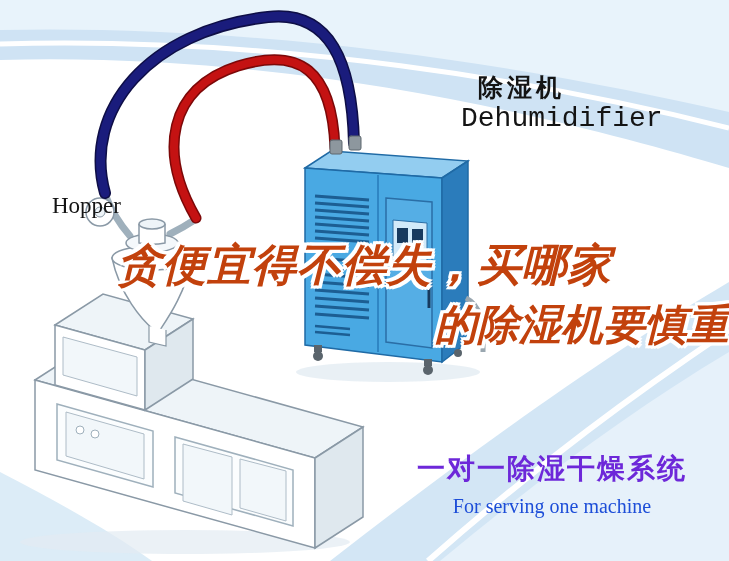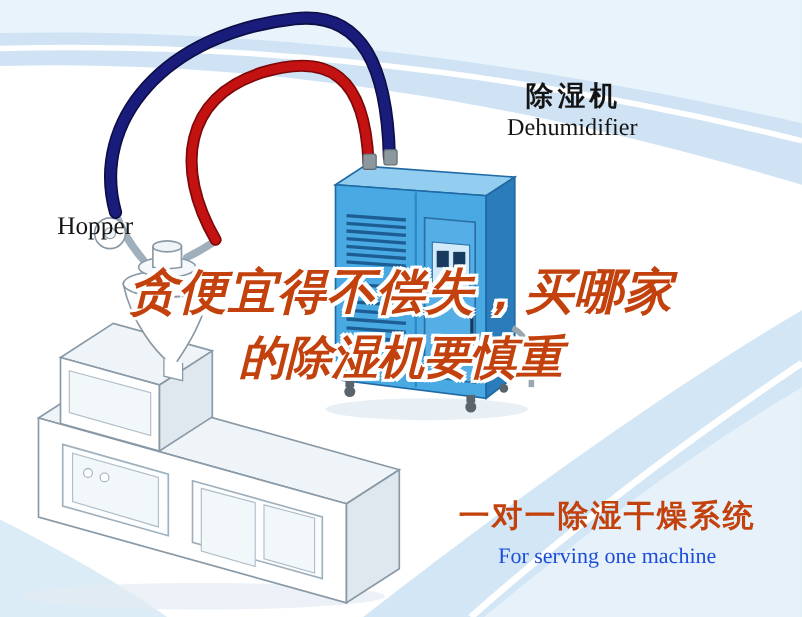--- a/index.html
+++ b/index.html
@@ -3,31 +3,31 @@
 <meta charset="utf-8">
 <style>
   *{margin:0;padding:0;box-sizing:border-box;}
   body{font-family:"Liberation Sans",sans-serif;background:#fff;}
   .canvas{position:relative;width:729px;height:561px;background:#ffffff;overflow:hidden;}
   .scene{position:absolute;left:0;top:0;}
   .label{position:absolute;color:#141414;white-space:nowrap;line-height:1.1;}
   .dryer-cn{left:52px;top:163px;font-size:23px;font-weight:700;}
   .dryer-en{left:52px;top:193px;font-size:23px;font-family:"Liberation Serif",serif;}
   .dehum-cn{left:478px;top:74px;font-size:25px;font-weight:700;letter-spacing:4px;}
-  .dehum-en{left:461px;top:104px;font-size:22px;font-family:Liberation Serif, serif;}
+  .dehum-en{left:461px;top:104px;font-size:28px;font-family:Liberation Mono, monospace;}
   .headline{position:absolute;left:0;top:236px;width:100%;text-align:center;
     color:#c2410c;font-weight:700;font-style:italic;}
   .headline .t1{font-size:44px;letter-spacing:1px;}
-  .headline .t2{font-size:42px;margin-top:2px;}
+  .headline .t2{font-size:42px;margin-top:2px;text-align:right;}
   .headline .t1,.headline .t2{
     text-shadow:-3px -3px 0 #fff,0 -3px 0 #fff,3px -3px 0 #fff,
                 -3px 0 0 #fff,3px 0 0 #fff,
                 -3px 3px 0 #fff,0 3px 0 #fff,3px 3px 0 #fff;}
   .caption{position:absolute;left:392px;top:450px;width:320px;text-align:center;}
-  .cap-cn{font-size:28px;font-weight:700;color:#c2410c;letter-spacing:2px;}
+  .cap-cn{font-size:28px;font-weight:700;color:#6d28d9;letter-spacing:2px;}
   .cap-en{font-size:20px;font-family:"Liberation Serif",serif;color:#1d4ed8;margin-top:7px;}
 </style>
 </head>
 <body>
 
 <div class="canvas">
 
   <svg class="scene" width="729" height="561" viewBox="0 0 729 561">
 
     <g>

